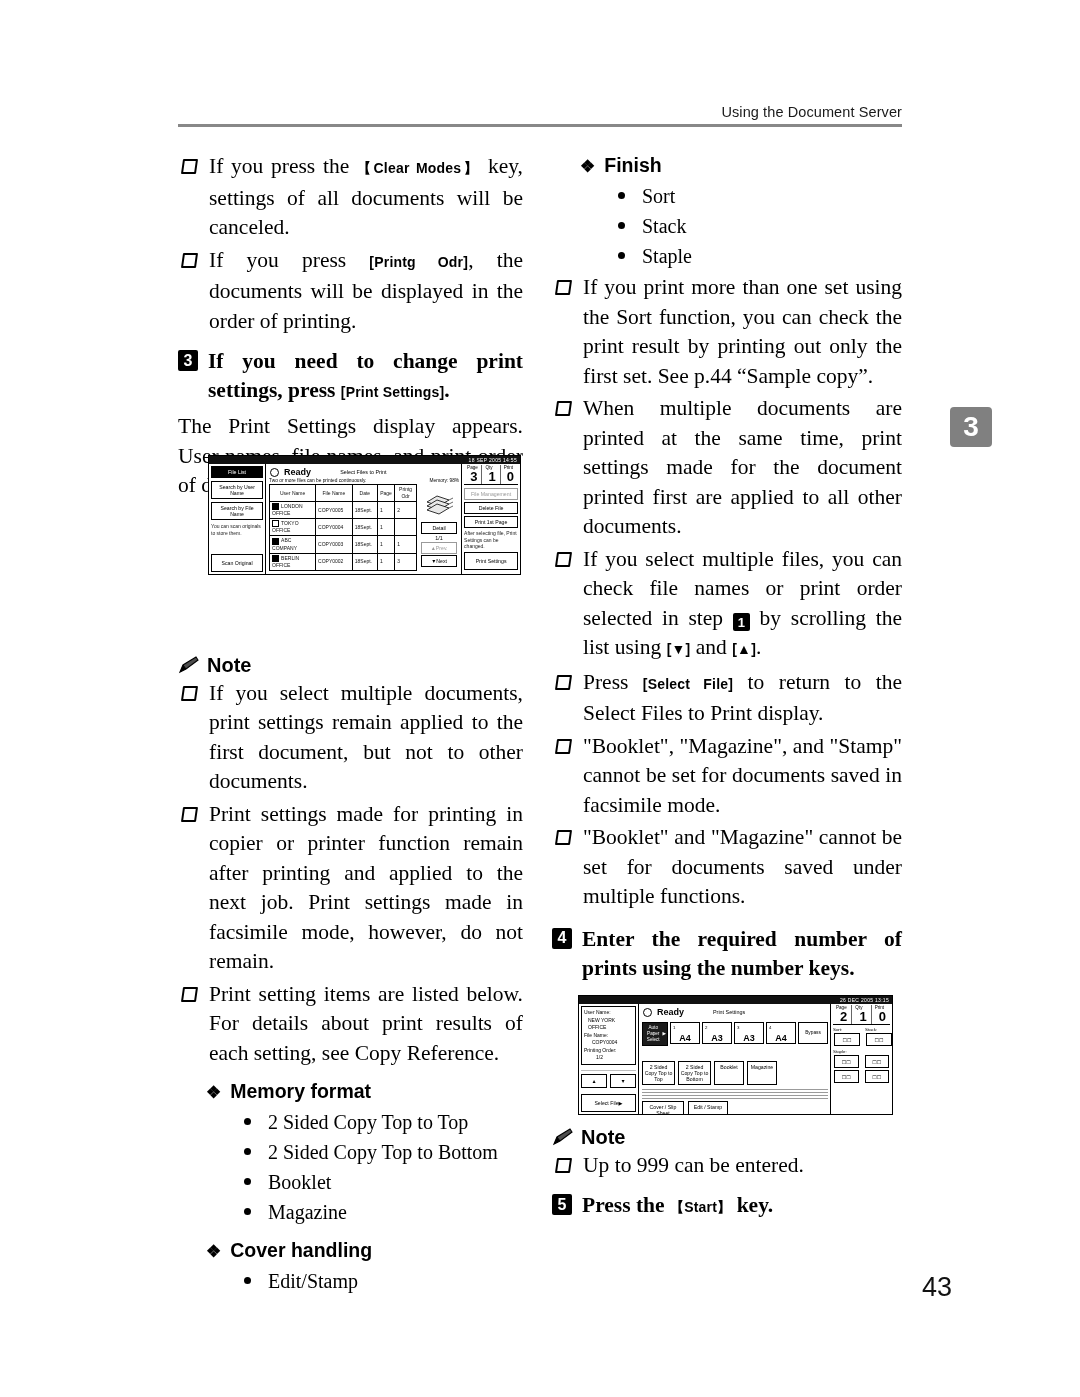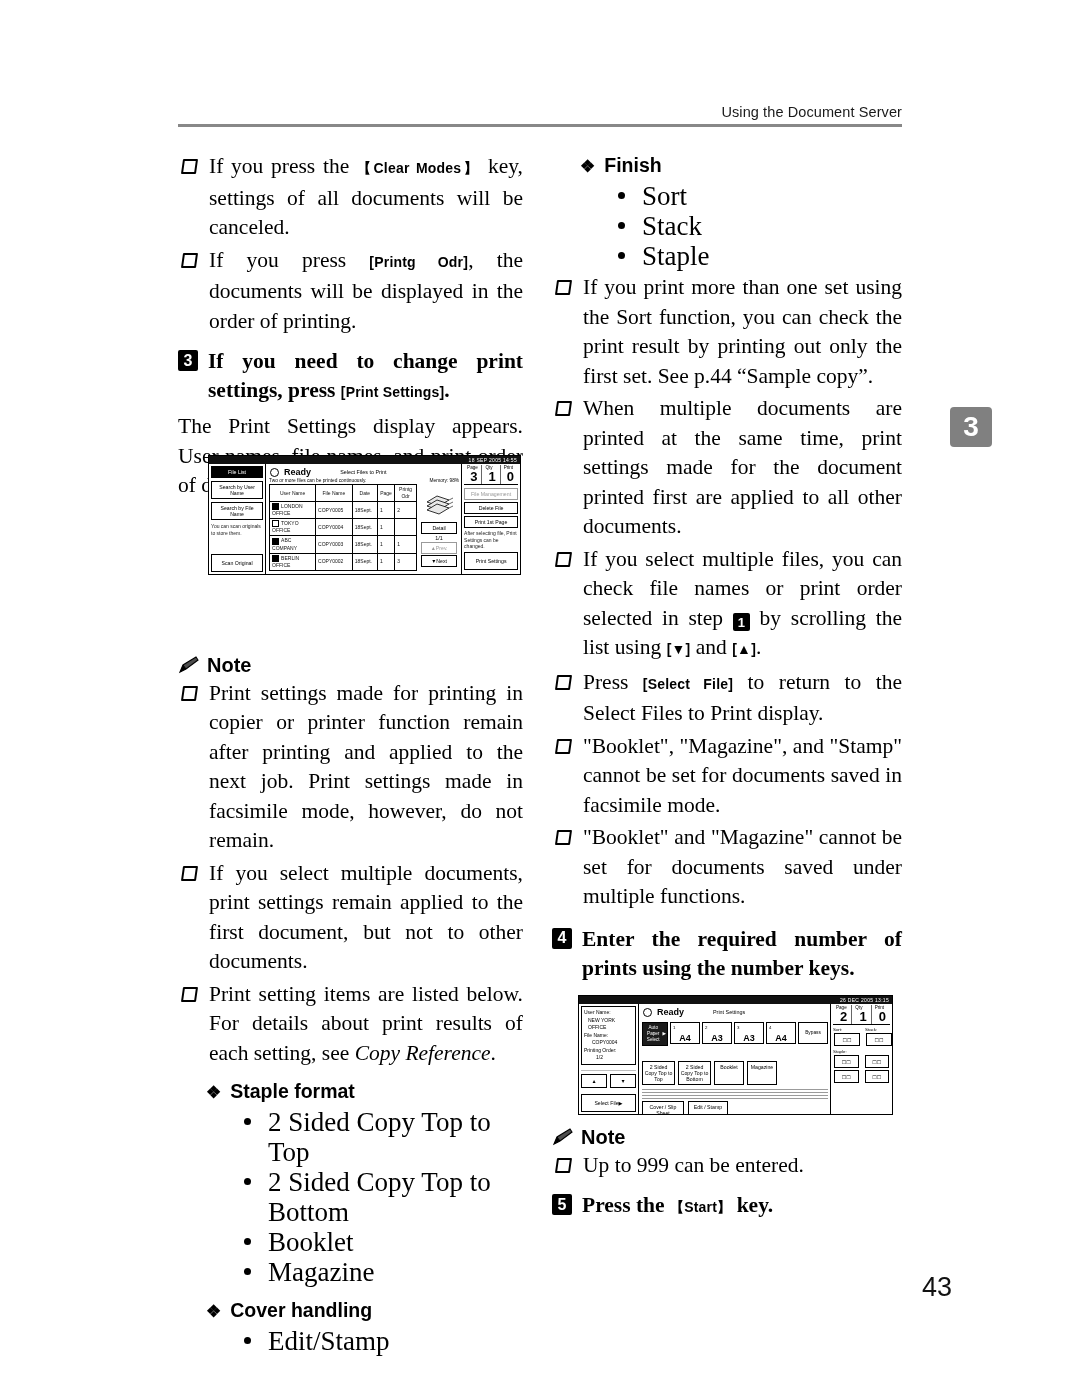--- a/index.html
+++ b/index.html
@@ -176,42 +176,42 @@
   }
   .dia-head .dia {
     font-size: 17px;
     line-height: 1;
   }
 
   
   .dot-item {
     position: relative;
     padding-left: 30px;
-    font-size: 27px;
+    font-size: 20px;
     line-height: 30px;
     margin-left: 60px;
     margin-bottom: 0px;
   }
   .dot-item .dot {
     position: absolute;
     left: 6px;
     top: 11px;
     width: 7px;
     height: 7px;
     background: #000;
     border-radius: 50%;
   }
 
   .kbd {
     font-family: "Liberation Sans", sans-serif;
     font-weight: bold;
     font-size: 14px;
     letter-spacing: 0.2px;
   }
-  .ital { font-style: italic; }
+  .ital { }
 
   
   .lcd {
     background: #ffffff;
     border: 1.5px solid #000;
     position: relative;
     font-family: "Liberation Sans", sans-serif;
     overflow: hidden;
   }
   #lcd1 {
@@ -392,36 +392,36 @@
         <polygon points="2,17 5,10 18,2 20,5 8,14" fill="#4d4d4d" stroke="#000" stroke-width="1.1"></polygon>
         <polygon points="2,17 5,10 8,14" fill="#000"></polygon>
         <line x1="5" y1="10" x2="8" y2="14" stroke="#000" stroke-width="1"></line>
       </svg>
     </span>
     <span class="note-label">Note</span>
   </div>
 
   <div class="sq-item">
     <span class="sq"></span>
+    <span>If you select multiple documents, print settings remain applied to the first document, but not to other documents.</span>
+  </div>
+
+  <div class="sq-item">
+    <span class="sq"></span>
     <span>Print settings made for printing in copier or printer function remain after printing and applied to the next job. Print settings made in facsimile mode, however, do not remain.</span>
-  </div>
-
-  <div class="sq-item">
-    <span class="sq"></span>
-    <span>If you select multiple documents, print settings remain applied to the first document, but not to other documents.</span>
   </div>
 
   <div class="sq-item">
     <span class="sq"></span>
     <span>Print setting items are listed below. For details about print results of each setting, see </span><span class="ital">Copy Reference</span><span>.</span>
   </div>
 
   <div class="dia-head">
     <span class="dia">❖</span>
-    <span>Staple format</span>
+    <span>Memory format</span>
   </div>
   <div class="dot-item"><span class="dot"></span><span>2 Sided Copy Top to Top</span></div>
   <div class="dot-item"><span class="dot"></span><span>2 Sided Copy Top to Bottom</span></div>
   <div class="dot-item"><span class="dot"></span><span>Booklet</span></div>
   <div class="dot-item"><span class="dot"></span><span>Magazine</span></div>
 
   <div class="dia-head">
     <span class="dia">❖</span>
     <span>Cover handling</span>
   </div>

